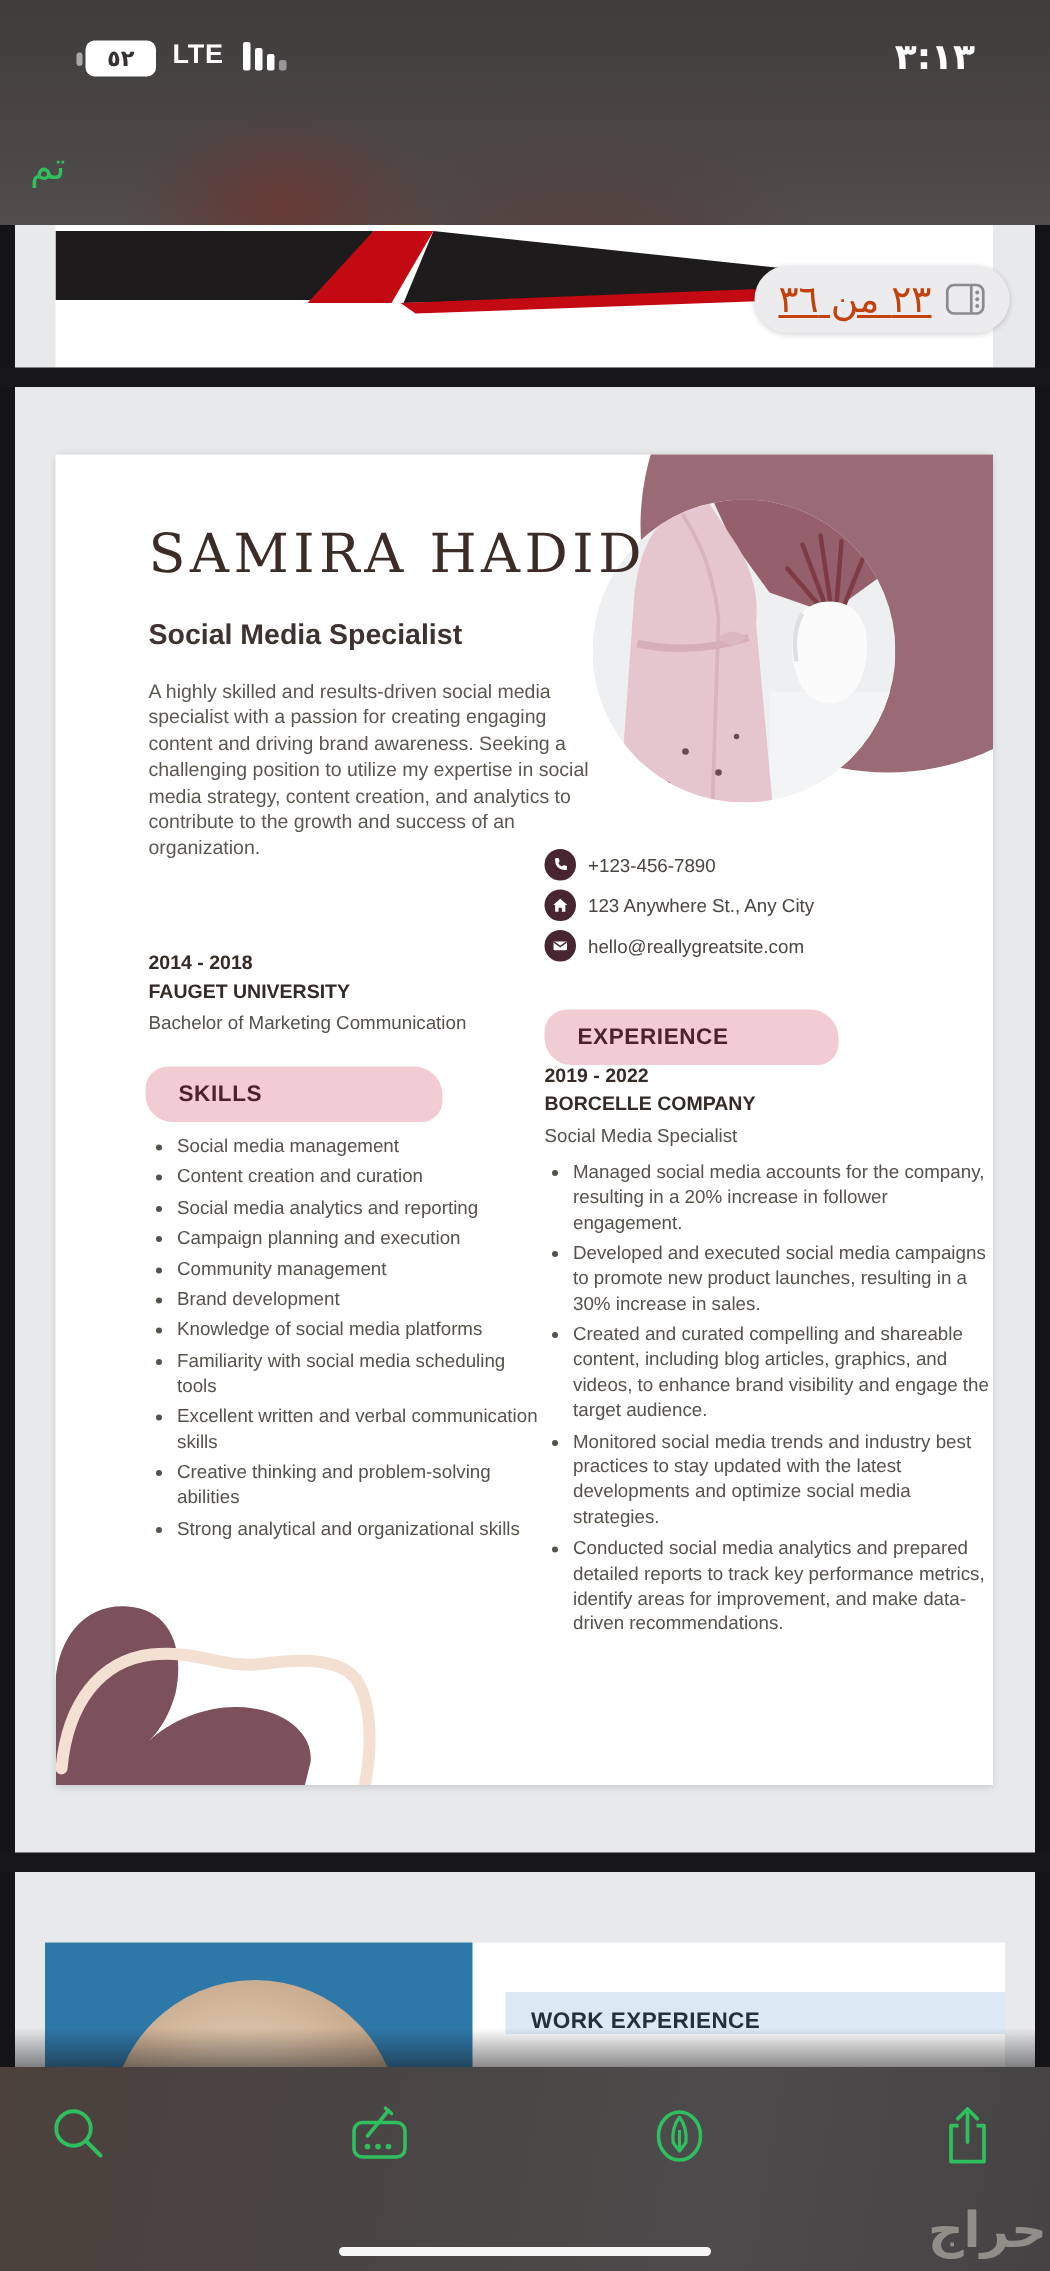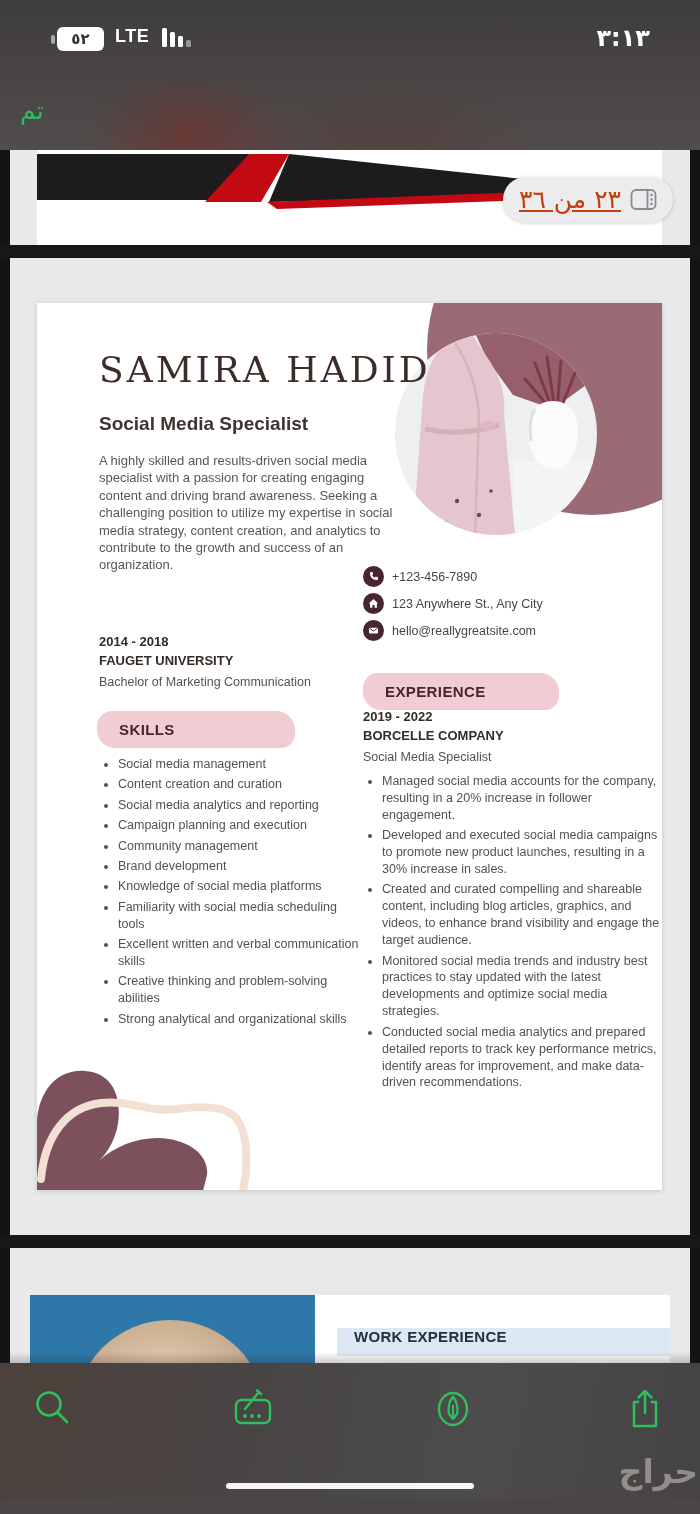--- a/index.html
+++ b/index.html
@@ -91,27 +91,27 @@
   .exp-list li{margin-bottom:4.5px;}
 
   .deco-blob{position:absolute;left:0;bottom:-1px;width:262px;height:140px;}
 
   
   .next-page{position:absolute;left:20px;top:1145px;width:640px;height:83px;background:#fff;}
   .np-blue{position:absolute;left:0;top:0;width:285px;height:83px;background:var(--next-page-blue);overflow:hidden;}
   .np-photo{position:absolute;left:44px;top:25px;width:192px;height:192px;border-radius:50%;
     background:radial-gradient(circle at 46% 50%, #ecdcc6 0%, #dcc3a8 40%, #c8ab8e 72%, #b0916f 100%);}
   .np-bar{position:absolute;left:307px;right:0;top:33px;height:28px;background:var(--next-page-bar);
-    display:flex;align-items:flex-start;padding-left:17px;}
+    display:flex;align-items:flex-end;padding-left:17px;}
   .np-bar .txt{font-size:15px;font-weight:700;color:#22313c;letter-spacing:.3px;}
   .toolbar-shadow{position:absolute;left:0;right:0;bottom:0;height:26px;
     background:linear-gradient(to bottom, rgba(22,22,24,0), rgba(22,22,24,.5));}
 
   
-  .bottom-chrome{position:absolute;left:0;bottom:15px;width:700px;height:136px;
+  .bottom-chrome{position:absolute;left:0;bottom:0;width:700px;height:136px;
     background:linear-gradient(100deg,#4c413c 0%,#494545 38%,#4d4b4b 68%,#454343 100%);}
   .tool-btn{position:absolute;top:24px;width:44px;height:44px;}
   .btn-search{left:30px}.btn-markup{left:231px}.btn-pen{left:431px}.btn-share{left:623px}
   .home-indicator{position:absolute;left:226px;bottom:10px;width:248px;height:6px;border-radius:3px;
     background:rgba(255,255,255,.95);}
   .watermark{position:absolute;right:2px;bottom:8px;font-size:33px;font-weight:700;
     color:rgba(150,146,142,.95);letter-spacing:1px;}
 </style>
 </head>
 <body>

